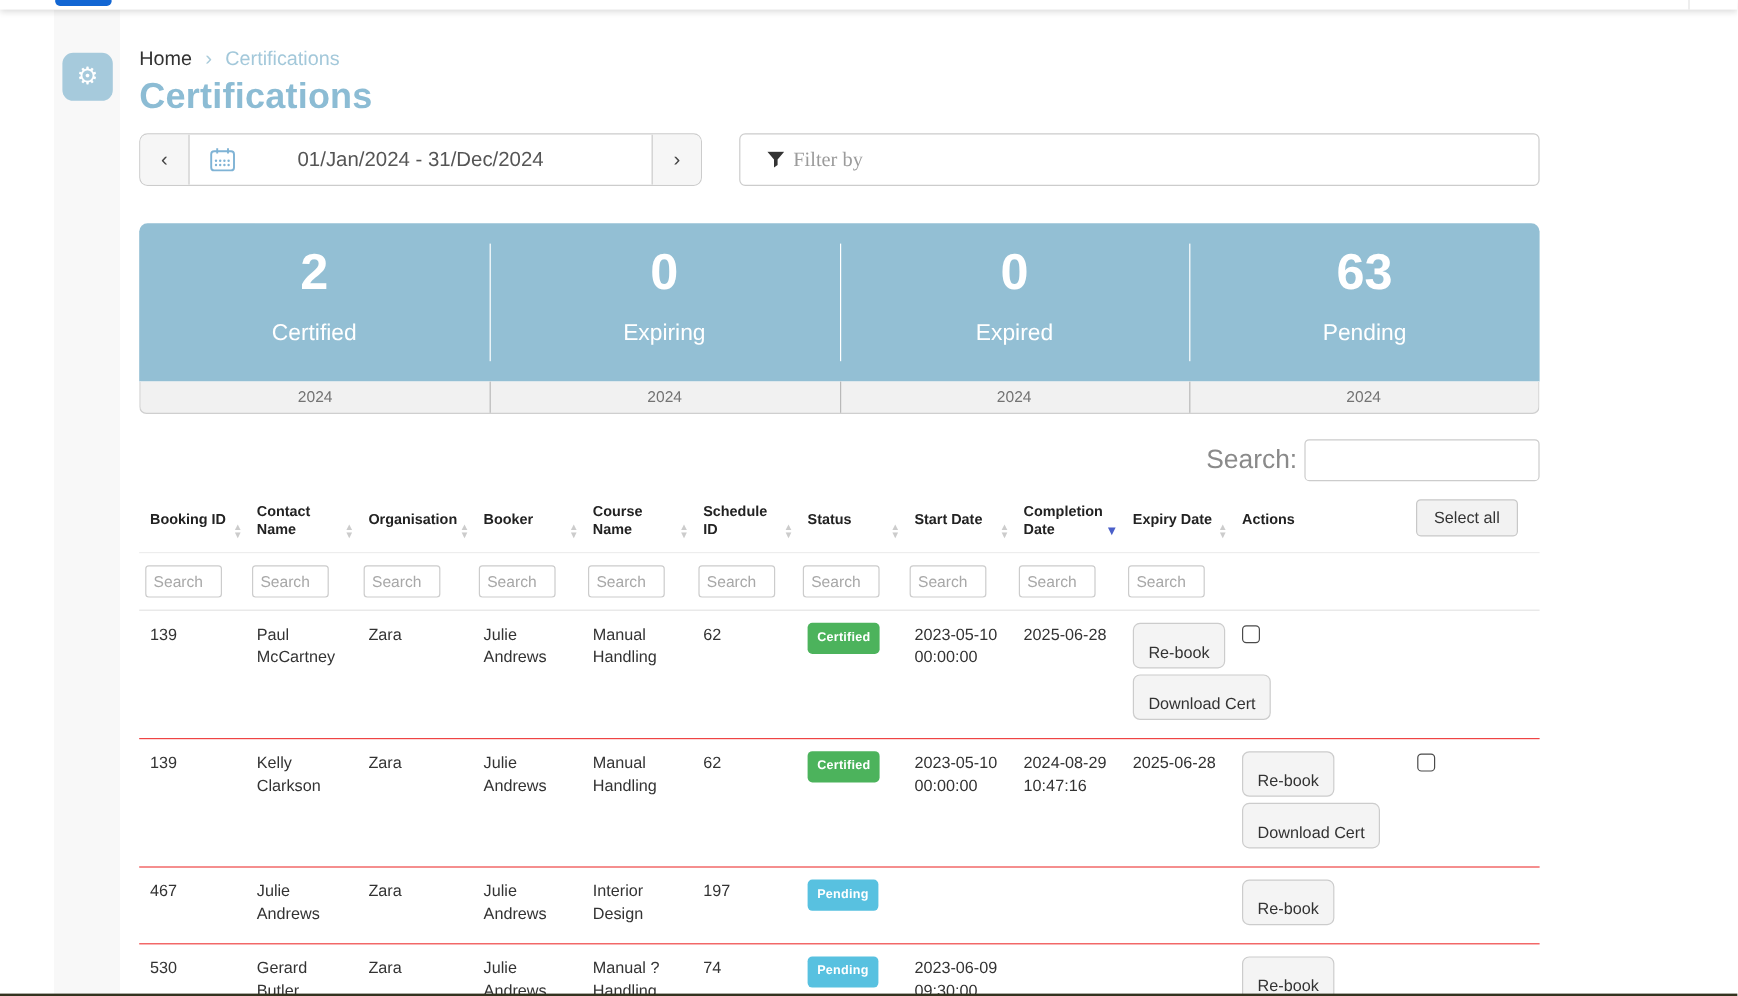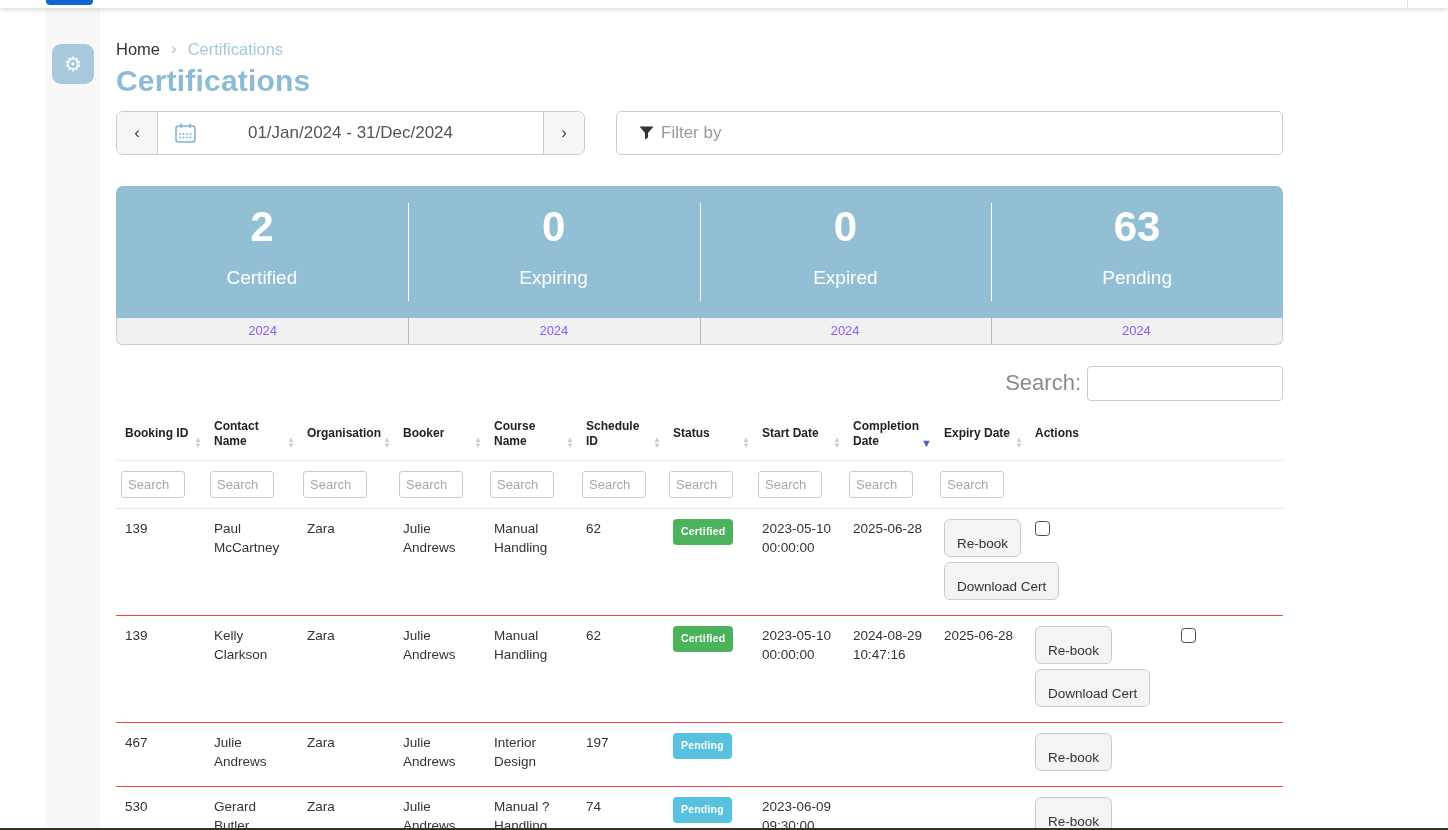--- a/index.html
+++ b/index.html
@@ -35,35 +35,35 @@
   .date-nav { width:41px; background:#f6f6f6; border:none; font-size:17px; color:#444; cursor:pointer; }
   .date-nav.prev { border-right:1px solid #ccc; }
   .date-nav.next { border-left:1px solid #ccc; }
   .date-display { flex:1; position:relative; display:flex; align-items:center; justify-content:center;
                   font-size:17px; color:#555; cursor:pointer; }
   .cal-icon { position:absolute; left:16px; top:10px; }
 
   .filter-box { position:relative; margin-left:31px; flex:1; height:44px; }
   .filter-box input { width:100%; height:44px; border:1px solid #ccc; border-radius:5px;
                       padding:0 12px 0 44px; font-size:17px; color:#4d7c0f;
-                      font-family:Liberation Sans, sans-serif; }
+                      font-family:Liberation Serif, serif; }
   .filter-box input::placeholder { color:#9b9b9b; }
   .funnel-icon { position:absolute; left:23px; top:15px; }
 
   
   .stats { margin-top:31px; border-radius:7px; }
   .stats-values { display:flex; background:#93bfd4; border-radius:7px 7px 0 0; height:132px; }
   .stat-section { flex:1; position:relative; text-align:center; color:#fff; padding-top:15px; }
   .stat-section + .stat-section::before { content:""; position:absolute; left:0; top:17px; bottom:17px;
                                           width:1px; background:#fff; }
   .stat-value { font-size:42px; font-weight:bold; line-height:52px; }
   .stat-label { font-size:19px; margin-top:14px; }
   .stats-years { display:flex; background:#f1f1f1; border:1px solid #cfcfcf; border-top:none;
                  border-radius:0 0 6px 6px; height:27px; }
-  .year-cell { flex:1; position:relative; text-align:center; font-size:13px; color:#8b5cf6; line-height:25px; }
+  .year-cell { flex:1; position:relative; text-align:center; font-size:13px; color:#737373; line-height:25px; }
   .year-cell + .year-cell::before { content:""; position:absolute; left:0; top:0; bottom:0;
                                     width:1px; background:#b9b9b9; }
 
   
   .search-row { margin-top:20px; display:flex; justify-content:flex-end; align-items:center; height:36px; }
   .search-row label { font-size:22px; color:#8a8a8a; margin-right:6px; }
   .search-row input { width:196px; height:35px; border:1px solid #ccc; border-radius:4px;
                       padding:0 8px; font-size:15px; font-family:"Liberation Sans",sans-serif; }
 
   
@@ -255,20 +255,23 @@
         <div class="th">
           <span>Expiry Date</span>
           <span class="sort-icons">
             <span class="tri">▲</span>
             <span class="tri">▼</span>
           </span>
         </div>
         <div class="th">
           <span>Actions</span>
         </div>
+        <div class="th th-selectall">
+          <button class="select-all-btn">Select all</button>
+        </div>
       </div>
     <div class="tgrid tfilter" id="table-filter">
         <div class="td"><input class="col-search" type="text" placeholder="Search" style=""></div>
         <div class="td"><input class="col-search" type="text" placeholder="Search" style=""></div>
         <div class="td"><input class="col-search" type="text" placeholder="Search" style=""></div>
         <div class="td"><input class="col-search" type="text" placeholder="Search" style=""></div>
         <div class="td"><input class="col-search" type="text" placeholder="Search" style=""></div>
         <div class="td"><input class="col-search" type="text" placeholder="Search" style=""></div>
         <div class="td"><input class="col-search" type="text" placeholder="Search" style=""></div>
         <div class="td"><input class="col-search" type="text" placeholder="Search" style=""></div>

